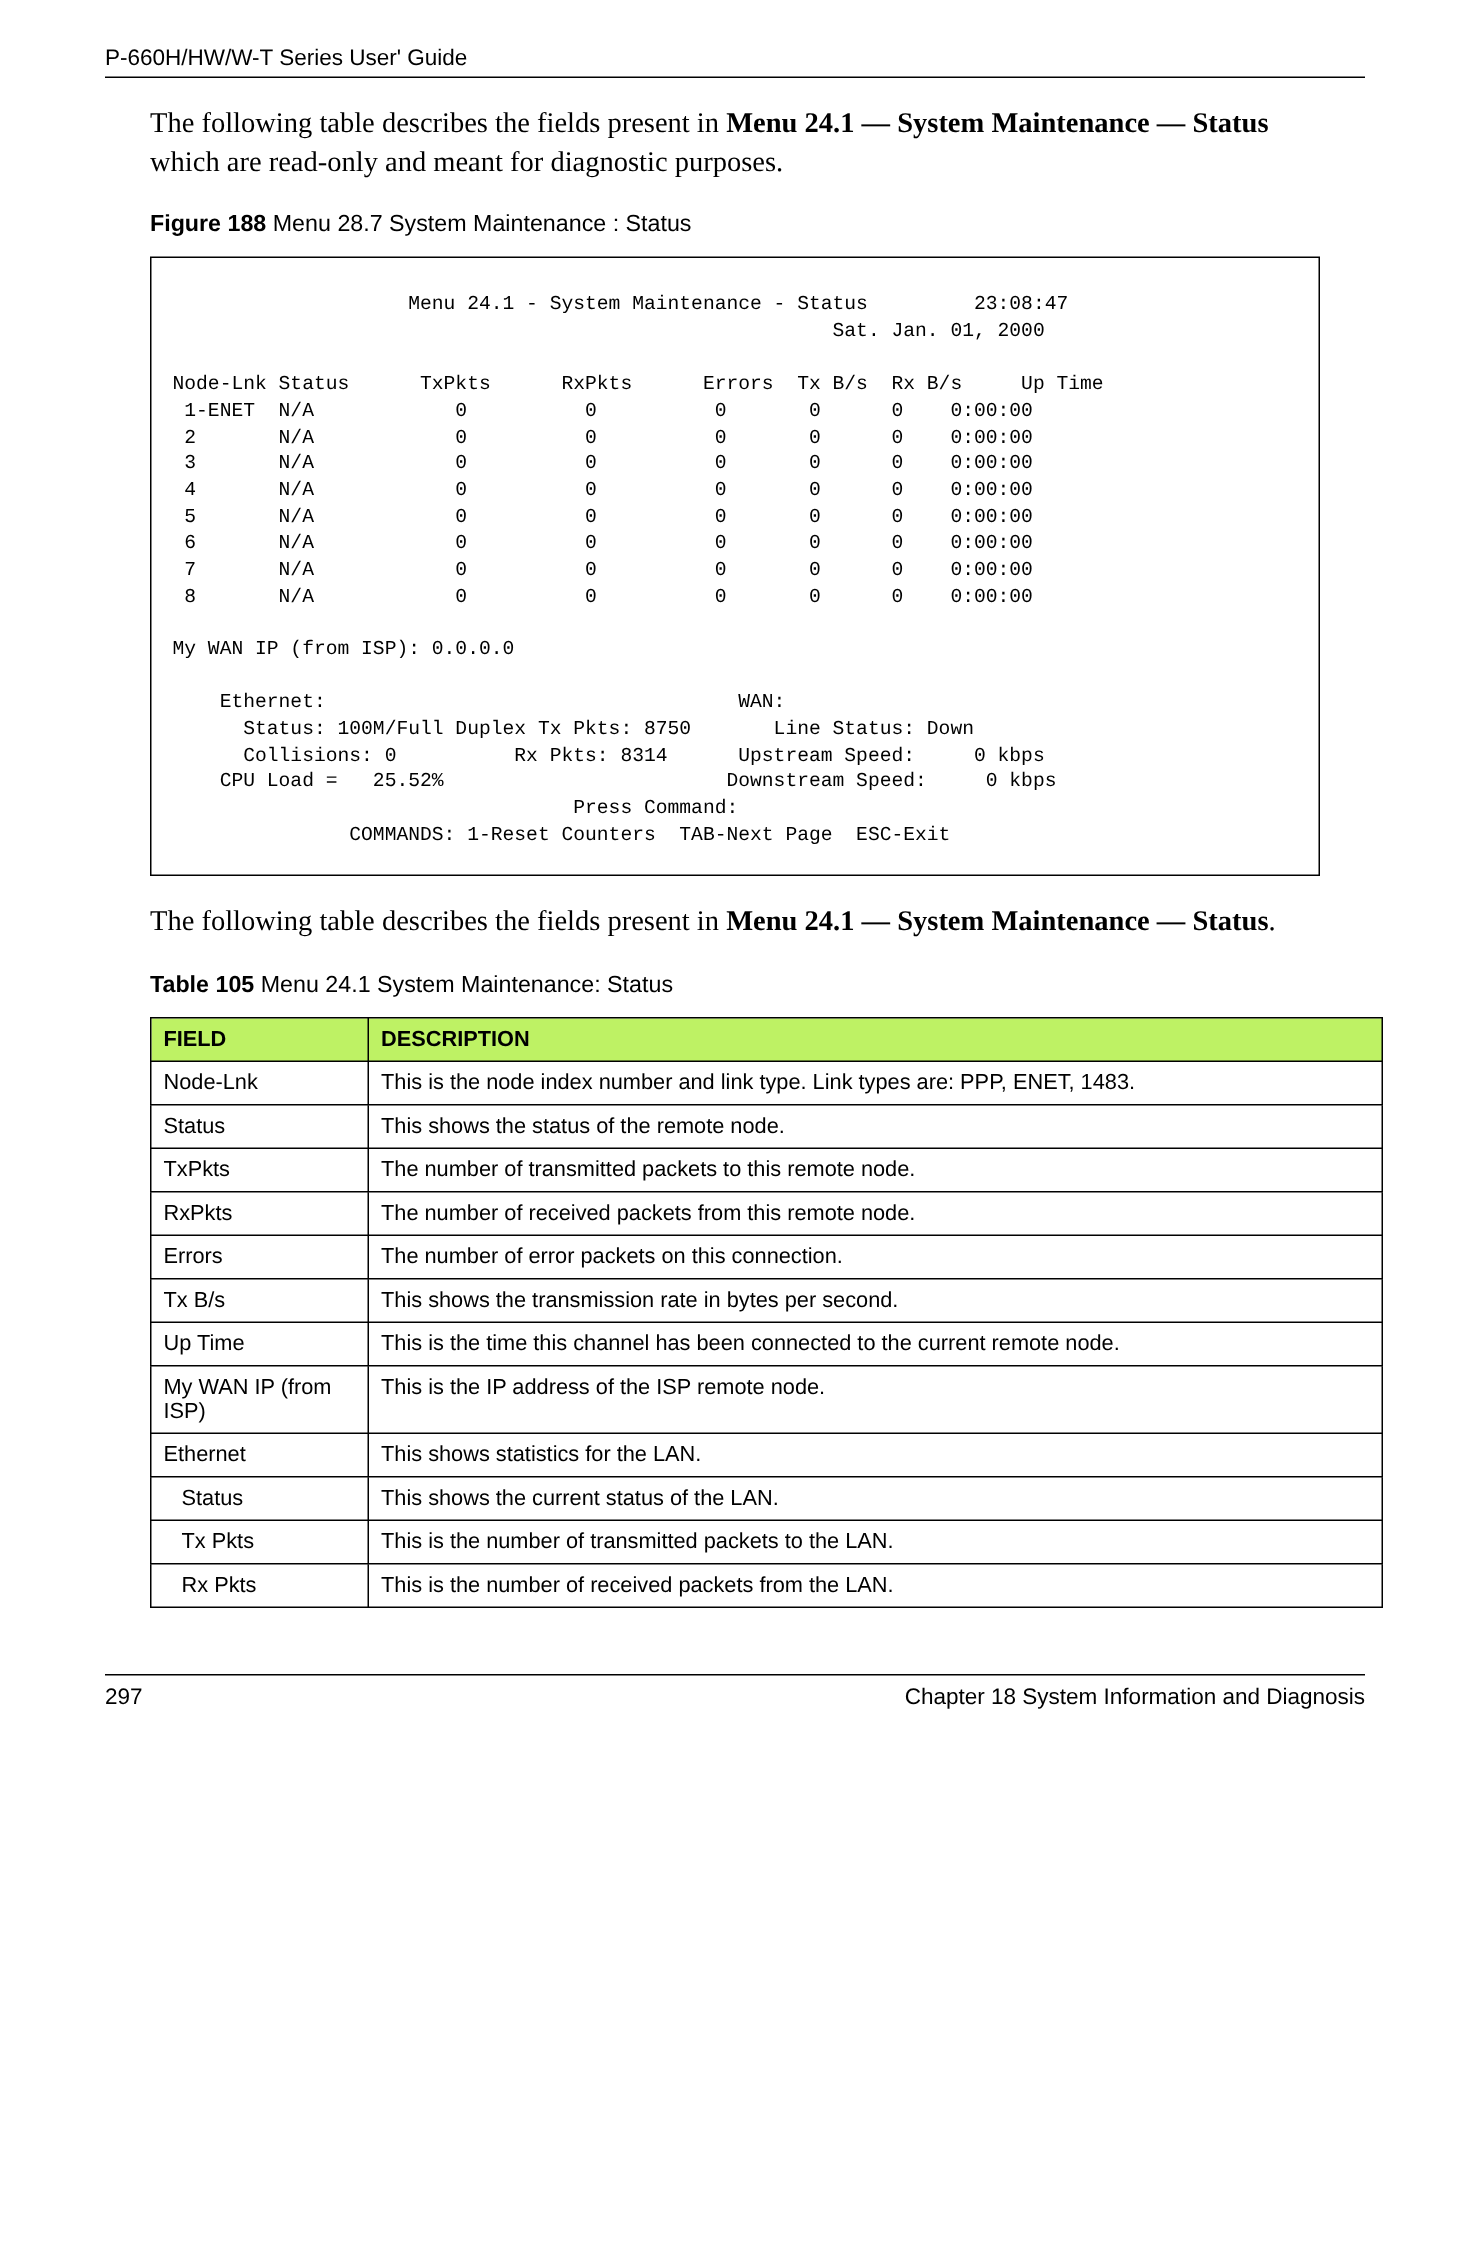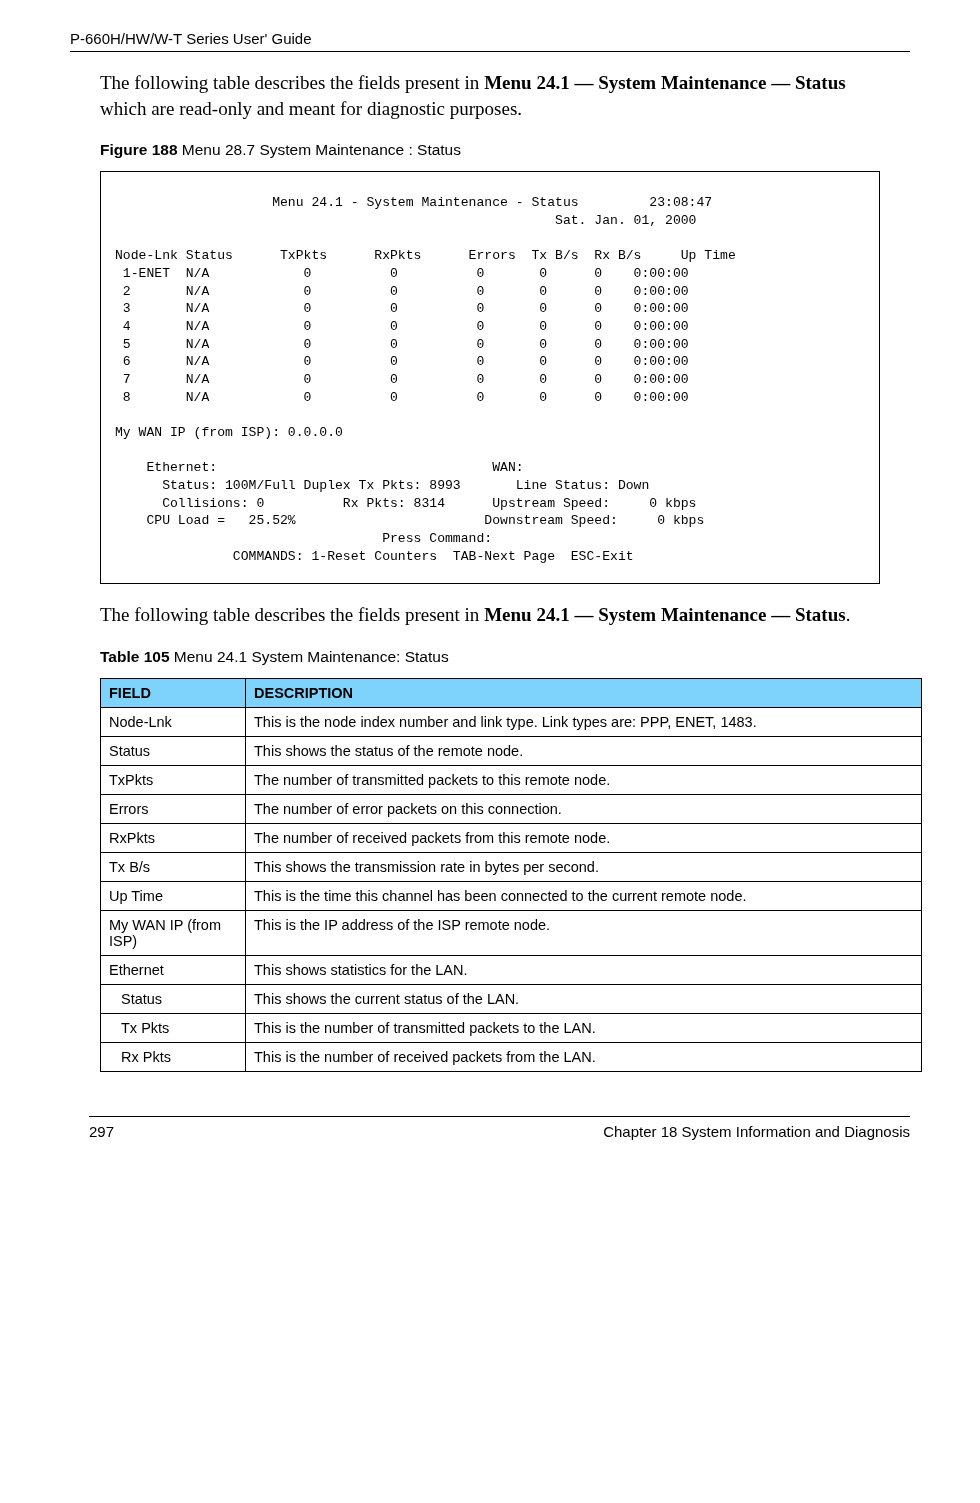--- a/index.html
+++ b/index.html
@@ -53,36 +53,35 @@
     font-family: Arial, Helvetica, sans-serif;
     font-size: 14.5px;
   }
   .desc-table th, .desc-table td {
     border: 1px solid #000;
     padding: 6px 8px;
     text-align: left;
     vertical-align: top;
   }
   .desc-table th {
-    background: #7dd3fc;
+    background: #bef264;
     font-weight: bold;
   }
   .desc-table th.col-field { width: 128px; }
   .indent-cell { padding-left: 20px !important; }
 
   
   .footer {
     margin-top: 44px;
     border-top: 1.5px solid #000;
     padding: 6px 0 0 0;
     font-family: Arial, Helvetica, sans-serif;
     font-size: 15px;
     display: flex;
     justify-content: space-between;
-    margin-left: 19px;
   }
 </style>
 </head>
 <body>
 
 <div class="page">
 
   <div class="running-head">P-660H/HW/W-T Series User' Guide</div>
 
   <div class="body-text">
@@ -102,21 +101,21 @@
 <span> 3       N/A            0          0          0       0      0    0:00:00</span>
 <span> 4       N/A            0          0          0       0      0    0:00:00</span>
 <span> 5       N/A            0          0          0       0      0    0:00:00</span>
 <span> 6       N/A            0          0          0       0      0    0:00:00</span>
 <span> 7       N/A            0          0          0       0      0    0:00:00</span>
 <span> 8       N/A            0          0          0       0      0    0:00:00</span>
 
 <span>My WAN IP (from ISP): 0.0.0.0</span>
 
 <span>    Ethernet:                                   WAN:</span>
-<span>      Status: 100M/Full Duplex Tx Pkts: 8993       Line Status: Down</span>
+<span>      Status: 100M/Full Duplex Tx Pkts: 8750       Line Status: Down</span>
 <span>      Collisions: 0          Rx Pkts: 8314      Upstream Speed:     0 kbps</span>
 <span>    CPU Load =   25.52%                        Downstream Speed:     0 kbps</span>
 <span>                                  Press Command:</span>
 <span>               COMMANDS: 1-Reset Counters  TAB-Next Page  ESC-Exit</span></div>
 
   <div class="body-text">
     <span>The following table describes the fields present in </span><span class="bold">Menu 24.1 — System Maintenance — Status</span><span>.</span>
   </div>
 
   <div class="tbl-caption">
@@ -137,26 +136,26 @@
         </tr>
       <tr>
           <td>Status</td>
           <td>This shows the status of the remote node.</td>
         </tr>
       <tr>
           <td>TxPkts</td>
           <td>The number of transmitted packets to this remote node.</td>
         </tr>
       <tr>
+          <td>RxPkts</td>
+          <td>The number of received packets from this remote node.</td>
+        </tr>
+      <tr>
           <td>Errors</td>
           <td>The number of error packets on this connection.</td>
-        </tr>
-      <tr>
-          <td>RxPkts</td>
-          <td>The number of received packets from this remote node.</td>
         </tr>
       <tr>
           <td>Tx B/s</td>
           <td>This shows the transmission rate in bytes per second.</td>
         </tr>
       <tr>
           <td>Up Time</td>
           <td>This is the time this channel has been connected to the current remote node.</td>
         </tr>
       <tr>

